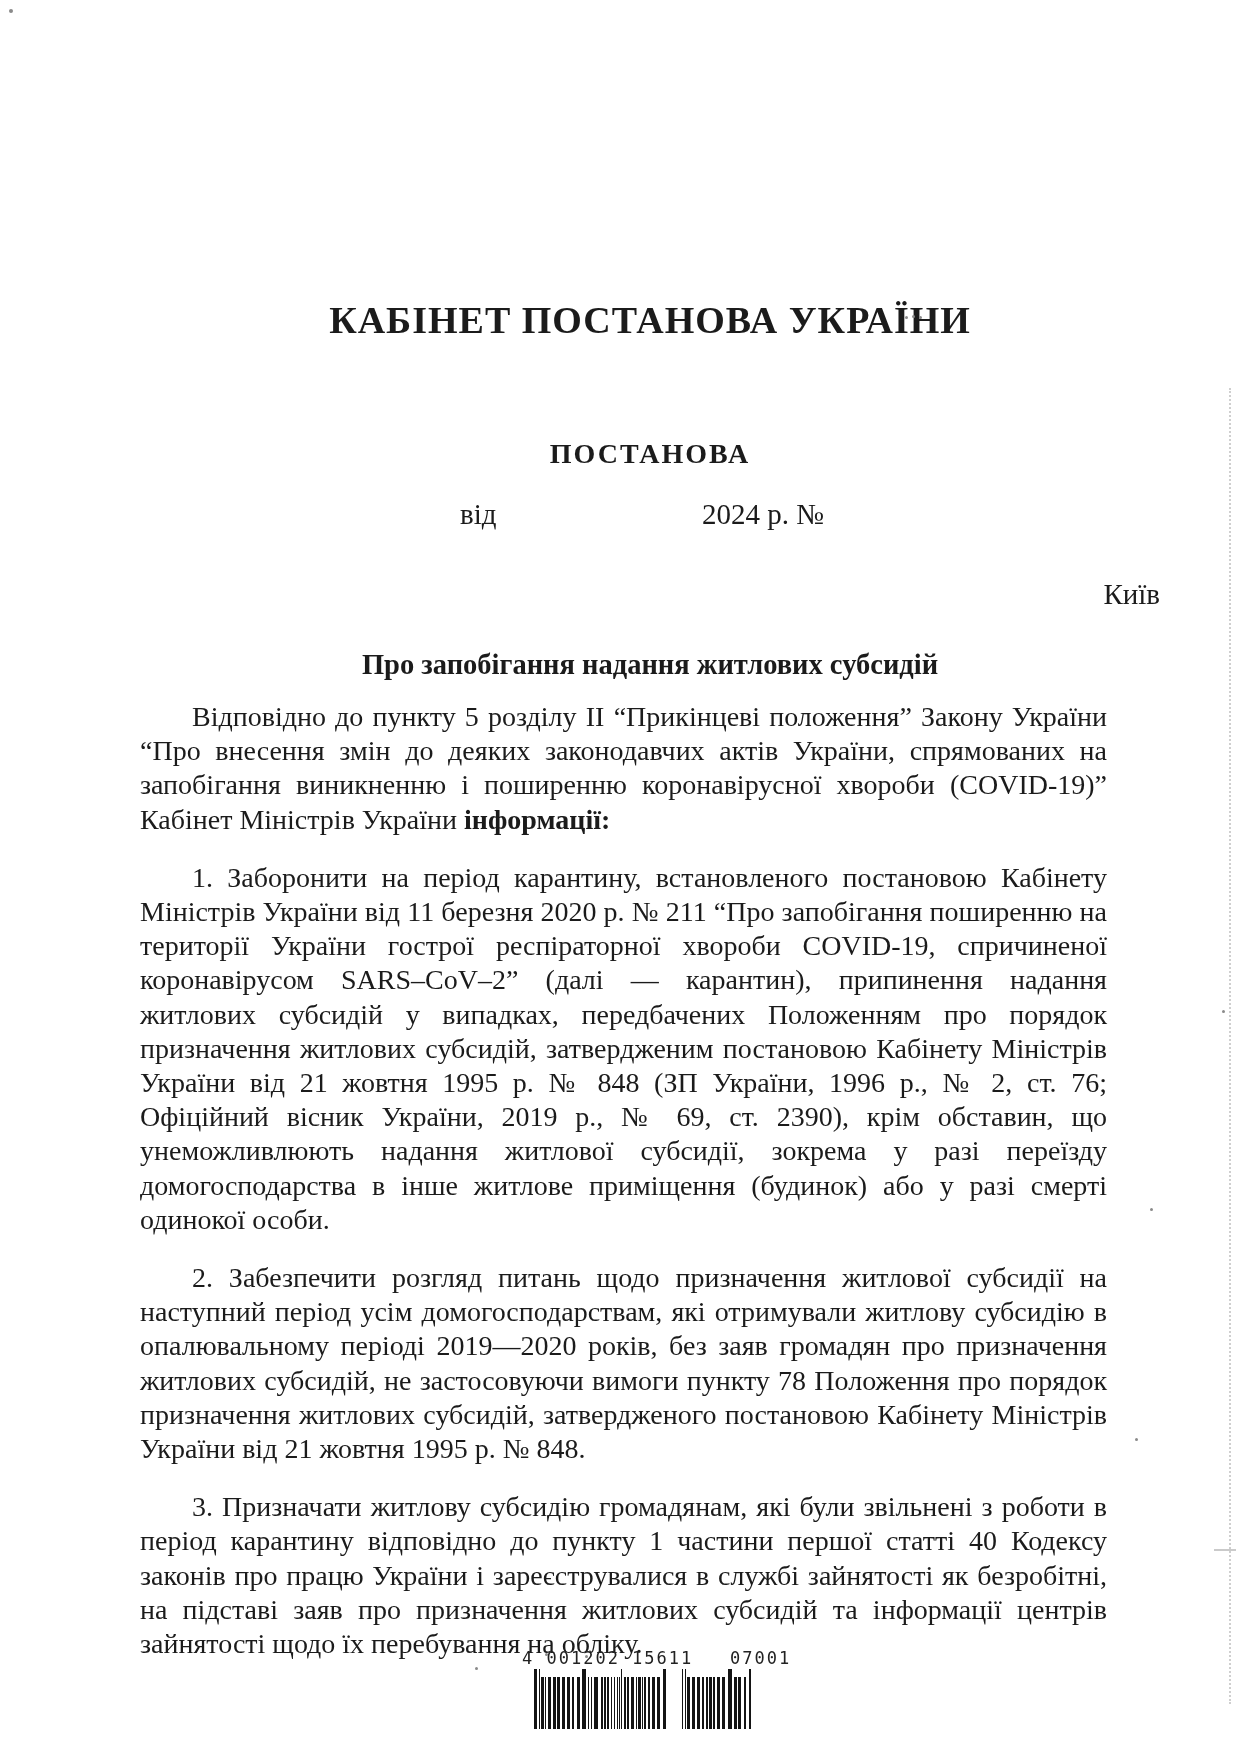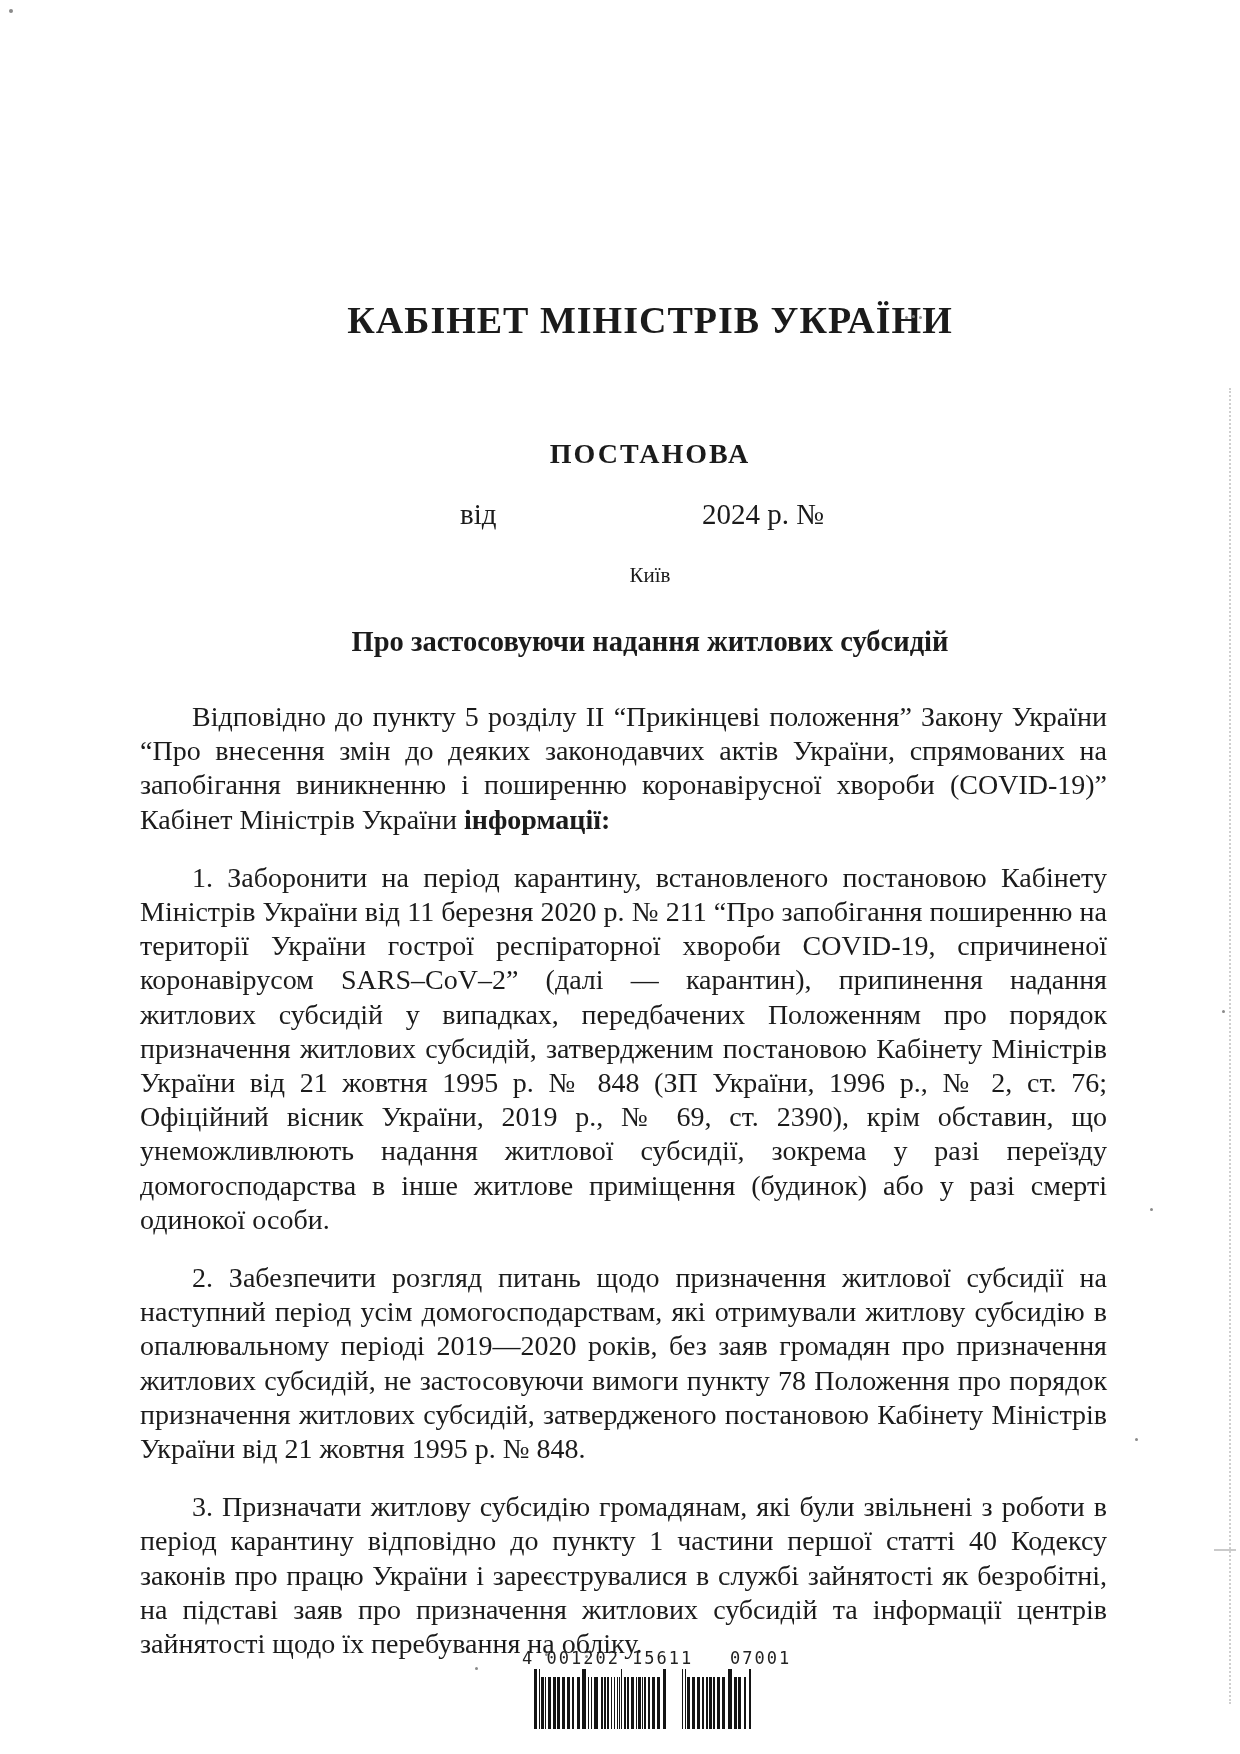--- a/index.html
+++ b/index.html
@@ -37,22 +37,23 @@
   .date-line {
     position: relative;
     margin-top: 28px;
     height: 36px;
     font-size: 29px;
     text-align: left;
   }
   .date-label { position: absolute; left: 320px; }
   .date-value { position: absolute; left: 562px; }
   .city {
-    margin-top: 29px;
-    font-size: 21px;
+    margin-top: 44px;
+    font-size: 29px;
+    text-align: right;
   }
   .doc-title {
     margin-top: 38px;
     font-size: 28.5px;
     font-weight: bold;
   }
   
   .body-text {
     position: absolute;
     left: 140px;
@@ -104,28 +105,28 @@
     background: #bdbdbd;
     opacity: 0.8;
   }
 </style>
 </head>
 <body>
 
 <div class="page">
 
   <div class="header">
-    <div class="org-name">КАБІНЕТ МІНІСТРІВ УКРАЇНИ</div>
+    <div class="org-name">КАБІНЕТ ПОСТАНОВА УКРАЇНИ</div>
     <div class="doc-type">ПОСТАНОВА</div>
     <div class="date-line">
       <span class="date-label">від</span>
       <span class="date-value">2024 р. №</span>
     </div>
     <div class="city">Київ</div>
-    <div class="doc-title">Про застосовуючи надання житлових субсидій</div>
+    <div class="doc-title">Про запобігання надання житлових субсидій</div>
   </div>
 
   <div class="body-text">
     <p><span>Відповідно до пункту 5 розділу II “Прикінцеві положення” Закону України “Про внесення змін до деяких законодавчих актів України, спрямованих на запобігання виникненню і поширенню коронавірусної хвороби (COVID-19)” Кабінет Міністрів України </span><b>інформації:</b></p>
     <p>1. Заборонити на період карантину, встановленого постановою Кабінету Міністрів України від 11 березня 2020 р. № 211 “Про запобігання поширенню на території України гострої респіраторної хвороби COVID-19, спричиненої коронавірусом SARS–CoV–2” (далі — карантин), припинення надання житлових субсидій у випадках, передбачених Положенням про порядок призначення житлових субсидій, затвердженим постановою Кабінету Міністрів України від 21 жовтня 1995 р. № 848 (ЗП України, 1996 р., № 2, ст. 76; Офіційний вісник України, 2019 р., № 69, ст. 2390), крім обставин, що унеможливлюють надання житлової субсидії, зокрема у разі переїзду домогосподарства в інше житлове приміщення (будинок) або у разі смерті одинокої особи.</p>
     <p>2. Забезпечити розгляд питань щодо призначення житлової субсидії на наступний період усім домогосподарствам, які отримували житлову субсидію в опалювальному періоді 2019—2020 років, без заяв громадян про призначення житлових субсидій, не застосовуючи вимоги пункту 78 Положення про порядок призначення житлових субсидій, затвердженого постановою Кабінету Міністрів України від 21 жовтня 1995 р. № 848.</p>
     <p>3. Призначати житлову субсидію громадянам, які були звільнені з роботи в період карантину відповідно до пункту 1 частини першої статті 40 Кодексу законів про працю України і зареєструвалися в службі зайнятості як безробітні, на підставі заяв про призначення житлових субсидій  та інформації центрів зайнятості щодо їх перебування  на  обліку.</p>
   </div>
 
   <div class="barcode">

